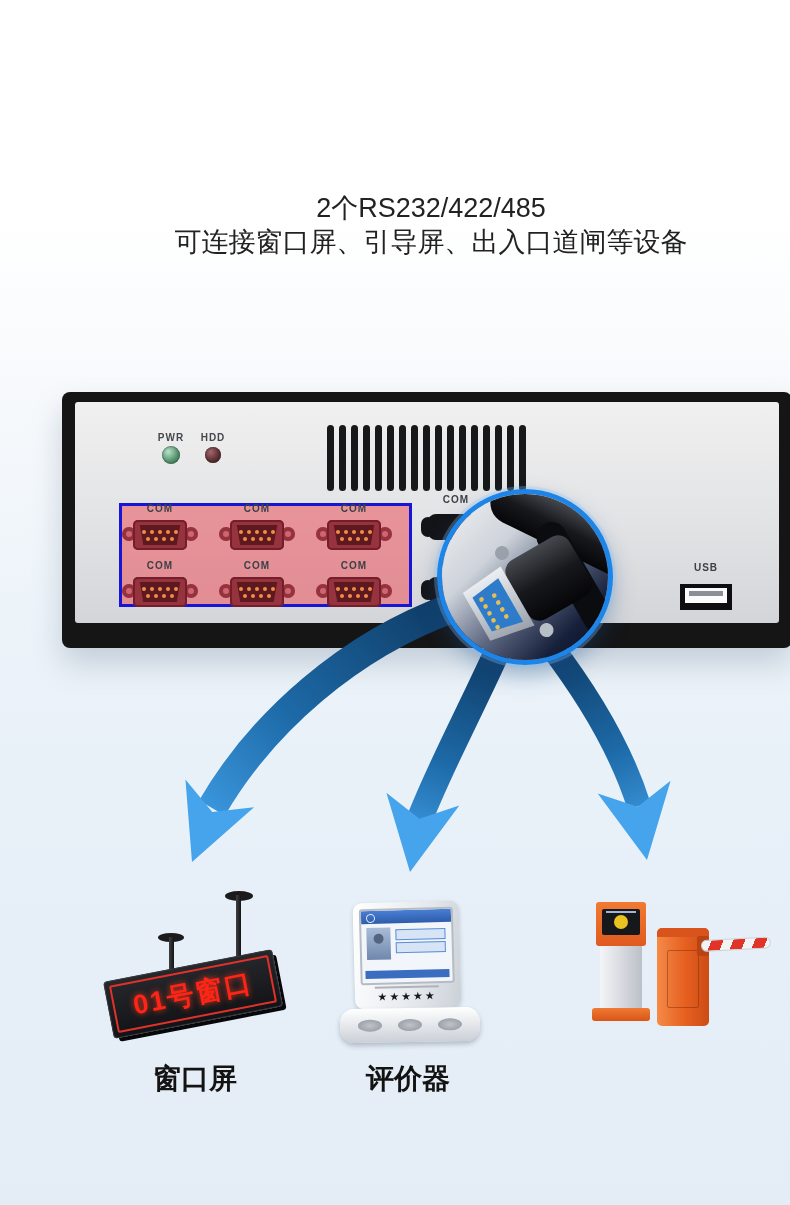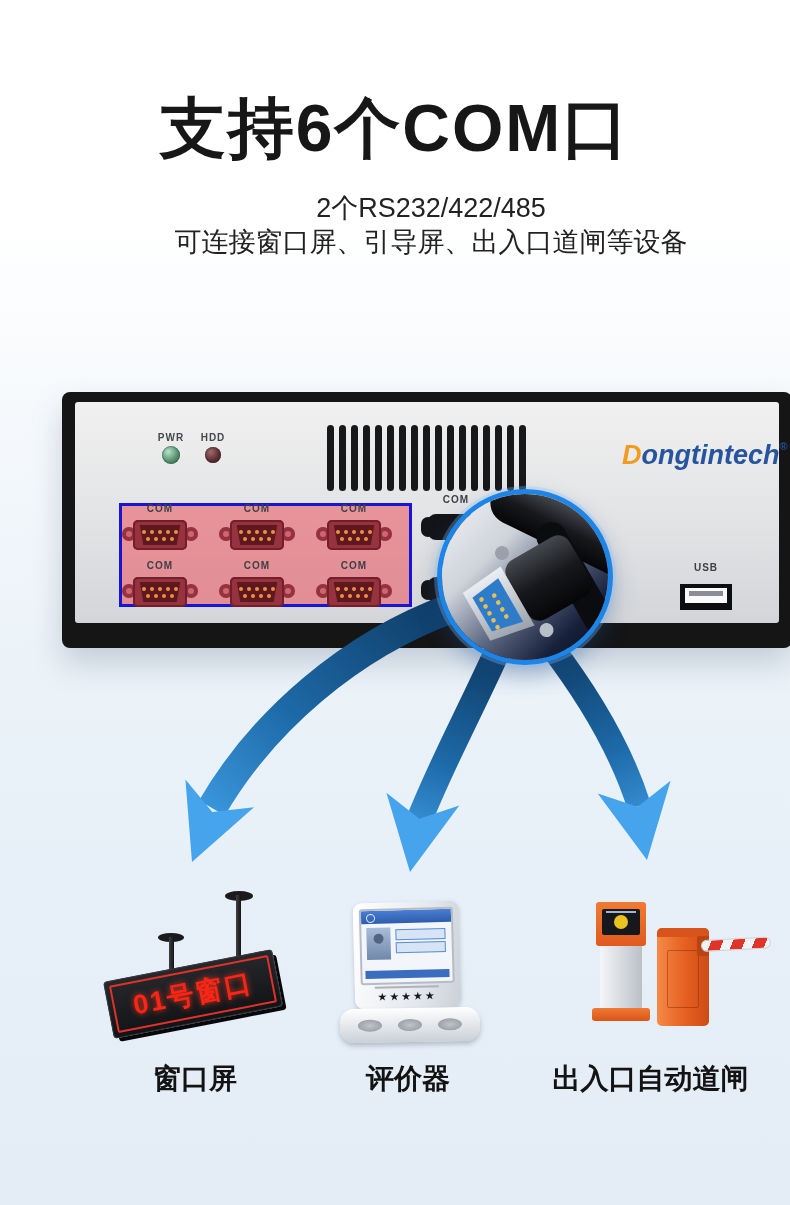--- a/index.html
+++ b/index.html
@@ -101,21 +101,20 @@
   .barmjoint{position:absolute;left:122px;top:46px;width:12px;height:20px;background:#b94413;border-radius:2px;}
   
   .cap{position:absolute;top:1060px;font-size:28px;font-weight:700;color:#131313;text-align:center;white-space:nowrap;}
   .cap1{left:100px;width:190px;} .cap2{left:323px;width:170px;} .cap3{left:528px;width:245px;}
 </style>
 </head>
 <body>
 
 <div class="canvas">
 
-  <h1 class="title">支持6个COM口</h1>
   <div class="sub sub1">2个RS232/422/485</div>
   <div class="sub sub2">可连接窗口屏、引导屏、出入口道闸等设备</div>
 
   <div class="device">
     <div class="panel"></div>
 
     <div class="ledlbl pwr">PWR</div>
     <div class="ledlbl hdd">HDD</div>
     <div class="led pwr"></div>
     <div class="led hdd"></div>
@@ -133,21 +132,20 @@
         <span class="vent"></span>
         <span class="vent"></span>
         <span class="vent"></span>
         <span class="vent"></span>
         <span class="vent"></span>
         <span class="vent"></span>
         <span class="vent"></span>
         <span class="vent"></span>
     </div>
 
-    <div class="logo"><span class="d">D</span><span class="rest">ongtintech</span><span class="reg">®</span></div>
 
     <div class="hl">
       <div class="comlbl" style="left:0;top:-3px;">COM</div>
       <div class="comlbl" style="left:97px;top:-3px;">COM</div>
       <div class="comlbl" style="left:194px;top:-3px;">COM</div>
       <div class="db9" style="left:0;top:11px;">
           <span class="ear earL"></span>
           <span class="ear earR"></span>
           <span class="shell"></span>
           <span class="face">
@@ -408,15 +406,14 @@
     <div class="bcab">
       <div class="bcabtop"></div>
       <div class="bseam"></div>
     </div>
     <div class="barmjoint"></div>
     <div class="barm"></div>
   </div>
 
   <div class="cap cap1">窗口屏</div>
   <div class="cap cap2">评价器</div>
-  <div class="cap cap3">出入口自动道闸</div>
 
 </div>
 
 </body></html>

